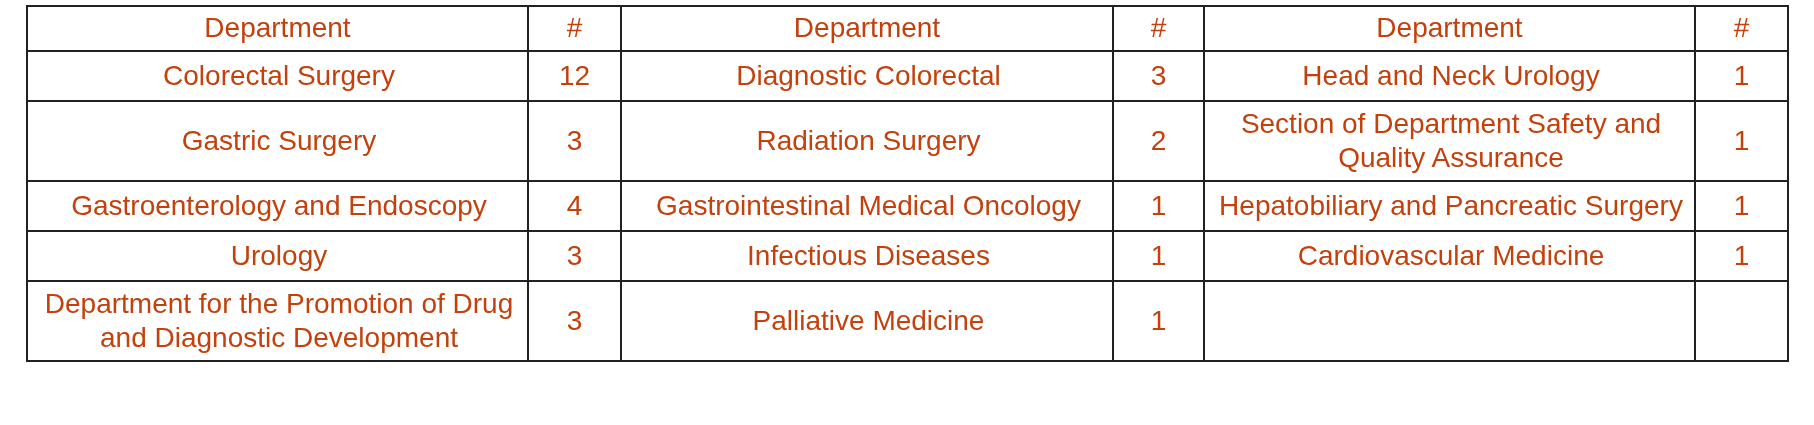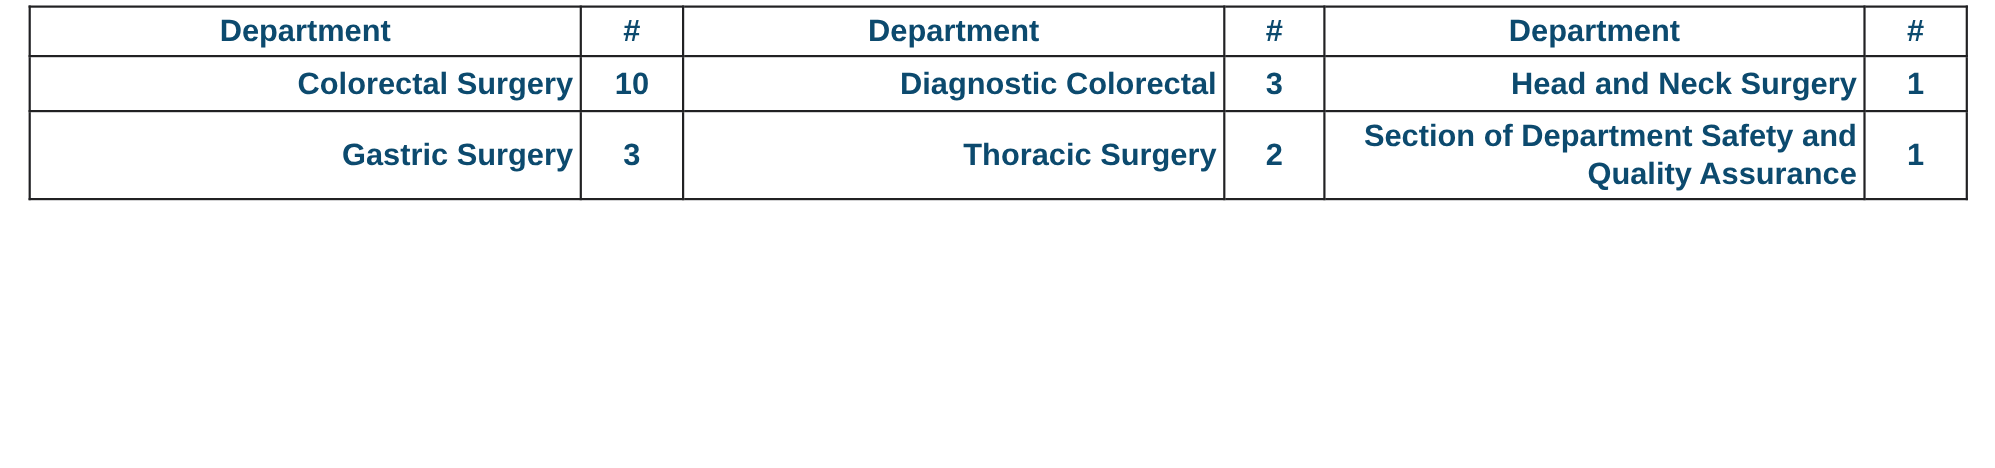--- a/index.html
+++ b/index.html
@@ -16,34 +16,34 @@
   }
   table.dept-table {
     border-collapse: collapse;
     table-layout: fixed;
     width: 1761px;
     background: #ffffff;
   }
   table.dept-table th,
   table.dept-table td {
     border: 2px solid #212123;
-    color: #0c4a6e;
+    color: #c2410c;
     font-size: 28px;
-    font-weight: 700;
+    font-weight: 400;
     line-height: 1.22;
     vertical-align: middle;
     overflow: hidden;
     background: #ffffff;
   }
   table.dept-table th {
     text-align: center;
     padding: 2px 4px;
   }
   td.dept {
-    text-align: right;
+    text-align: center;
     padding: 4px 6px 4px 9px;
     word-wrap: break-word;
   }
   td.num {
     text-align: center;
     padding: 2px 4px;
   }
   tr.hdr  { height: 45px; }
   tr.h50  { height: 50px; }
   tr.h80  { height: 80px; margin-left: 40px; }
@@ -72,34 +72,58 @@
         <th>Department</th>
         <th>#</th>
         <th>Department</th>
         <th>#</th>
         <th>Department</th>
         <th>#</th>
       </tr>
 
       <tr class="h50">
         <td class="dept">Colorectal Surgery</td>
-        <td class="num">10</td>
+        <td class="num">12</td>
         <td class="dept">Diagnostic Colorectal</td>
         <td class="num">3</td>
-        <td class="dept">Head and Neck Surgery</td>
+        <td class="dept">Head and Neck Urology</td>
         <td class="num">1</td>
       </tr>
 
       <tr class="h80">
         <td class="dept">Gastric Surgery</td>
         <td class="num">3</td>
-        <td class="dept">Thoracic Surgery</td>
+        <td class="dept">Radiation Surgery</td>
         <td class="num">2</td>
         <td class="dept">Section of Department Safety and Qual­ity Assurance</td>
         <td class="num">1</td>
       </tr>
 
 
+      <tr class="h50">
+        <td class="dept">Gastroenterology and Endoscopy</td>
+        <td class="num">4</td>
+        <td class="dept">Gastrointestinal Medical Oncology</td>
+        <td class="num">1</td>
+        <td class="dept">Hepatobiliary and Pancreatic Surgery</td>
+        <td class="num">1</td>
+      </tr>
 
+      <tr class="h50">
+        <td class="dept">Urology</td>
+        <td class="num">3</td>
+        <td class="dept">Infectious Diseases</td>
+        <td class="num">1</td>
+        <td class="dept">Cardiovascular Medicine</td>
+        <td class="num">1</td>
+      </tr>
 
+      <tr class="h80">
+        <td class="dept">Department for the Promotion of Drug and Diagnostic Development</td>
+        <td class="num">3</td>
+        <td class="dept">Palliative Medicine</td>
+        <td class="num">1</td>
+        <td class="dept"></td>
+        <td class="num"></td>
+      </tr>
     </tbody>
   </table>
 </div>
 
 </body></html>

